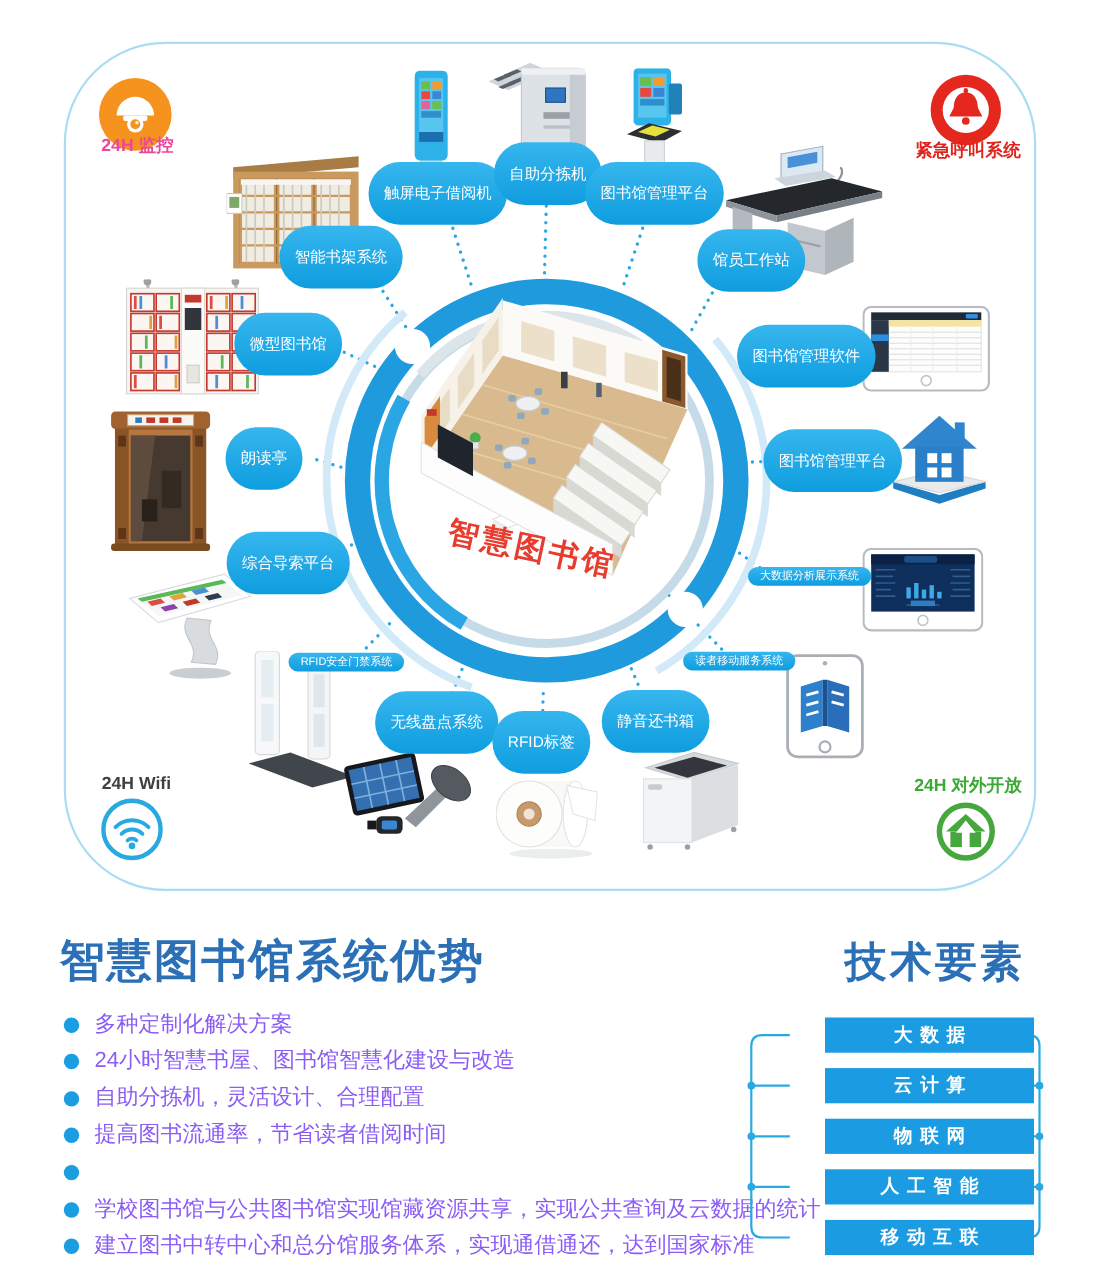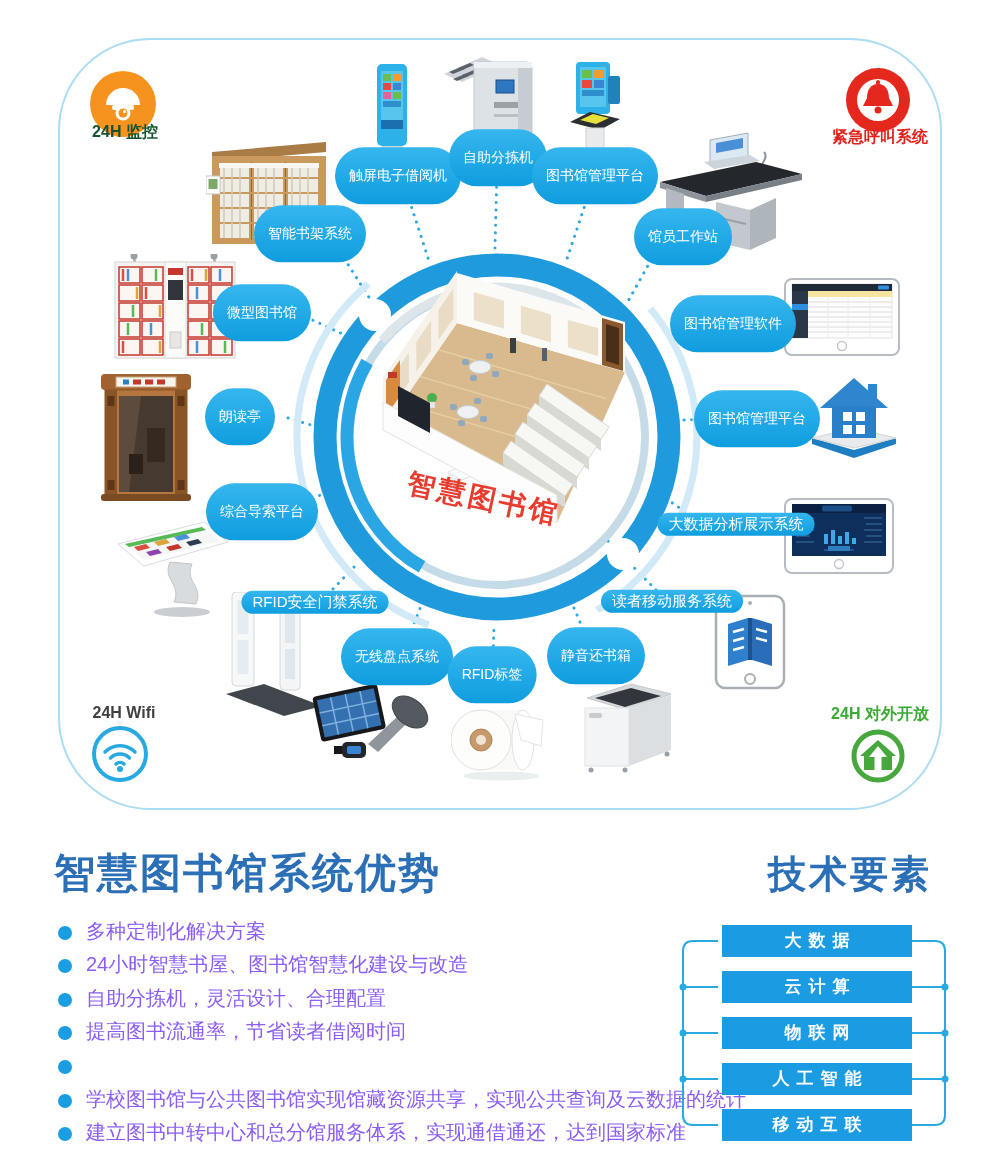--- a/index.html
+++ b/index.html
@@ -4,32 +4,32 @@
 <style>
   html,body{margin:0;padding:0;background:#ffffff;}
   .page{position:relative;width:1000px;height:1169px;background:#fff;overflow:hidden;
         font-family:"Liberation Sans","DejaVu Sans",sans-serif;}
   .abs{position:absolute;}
   .frame{position:absolute;left:58px;top:38px;width:880px;height:768px;
          border:2px solid #aadcf2;border-radius:92px;}
   .pill{position:absolute;transform:translate(-50%,-50%);background:#17a5e8;
         background:linear-gradient(#36b6ee,#0f9ddf);color:#fff;font-size:14px;
         padding:21px 14px;border-radius:999px;white-space:nowrap;line-height:1.1;z-index:30;}
-  .pill.small{font-size:15px;padding:3px 11px;}
+  .pill.small{font-size:10px;padding:3px 11px;}
   .corner-label{position:absolute;font-weight:bold;font-size:16px;text-align:center;z-index:25;}
-  .c-orange{color:#14532d;} .c-red{color:#e0231c;} .c-blue{color:#404040;} .c-green{color:#3aaa35;}
+  .c-orange{color:#ec4899;} .c-red{color:#e0231c;} .c-blue{color:#404040;} .c-green{color:#3aaa35;}
   .adv-title{position:absolute;left:54px;top:846px;font-size:41px;font-weight:bold;
              color:#2b6fb6;letter-spacing:2px;}
   .tech-title{position:absolute;left:712px;top:849px;width:220px;text-align:right;
               font-size:38px;font-weight:bold;color:#2b6fb6;letter-spacing:3px;}
   .adv-item{position:absolute;left:58px;height:20px;line-height:20px;font-size:20px;
             color:#8b5cf6;white-space:nowrap;}
   .adv-item .dot{display:inline-block;width:14px;height:14px;border-radius:50%;
                  background:#1b9de2;margin-right:14px;vertical-align:-2px;}
-  .tbar{position:absolute;left:722px;width:190px;height:32px;background:#1b9ce2;
+  .tbar{position:absolute;left:750px;width:190px;height:32px;background:#1b9ce2;
         color:#fff;font-size:17px;font-weight:bold;letter-spacing:7px;text-indent:7px;
         text-align:center;line-height:32px;z-index:10;}
   svg{display:block;}
   .dev{position:absolute;z-index:5;}
   .lines{position:absolute;left:0;top:0;z-index:2;}
   .centerart{position:absolute;left:280px;top:220px;z-index:4;}
 </style>
 </head>
 <body>
 

